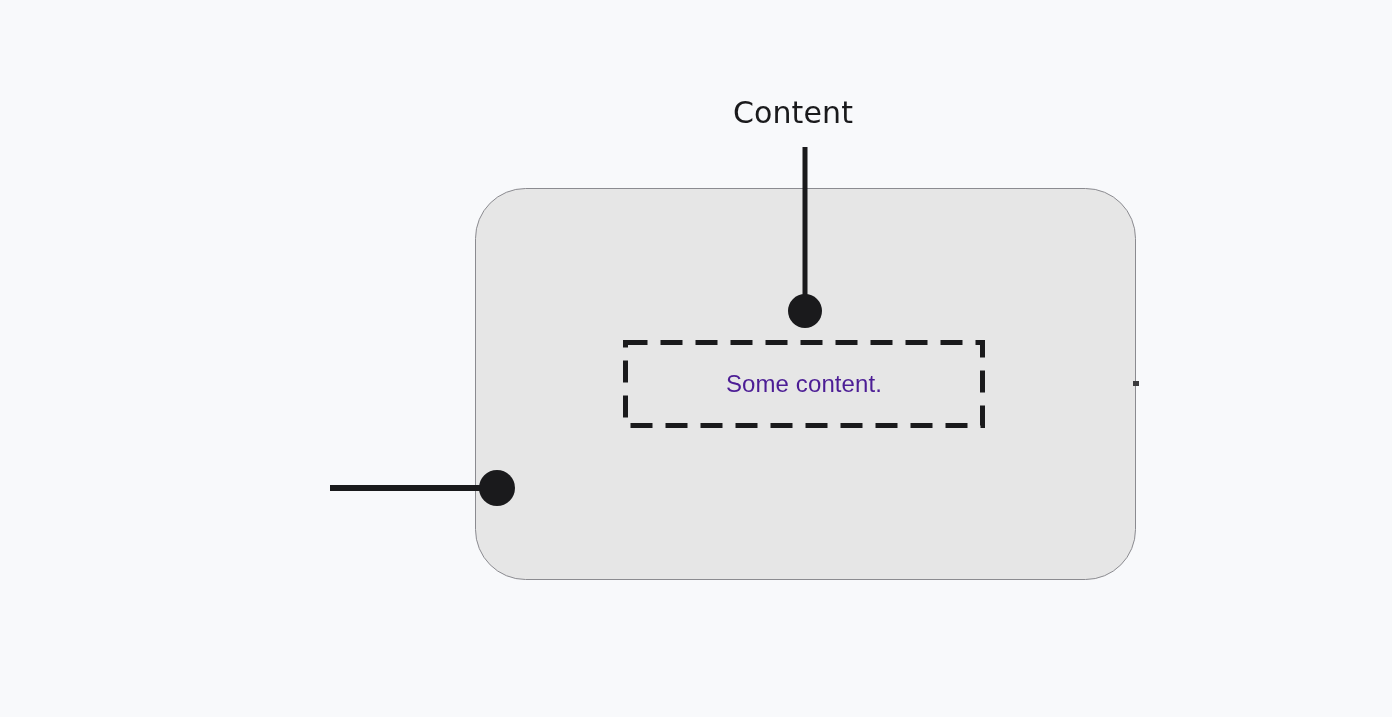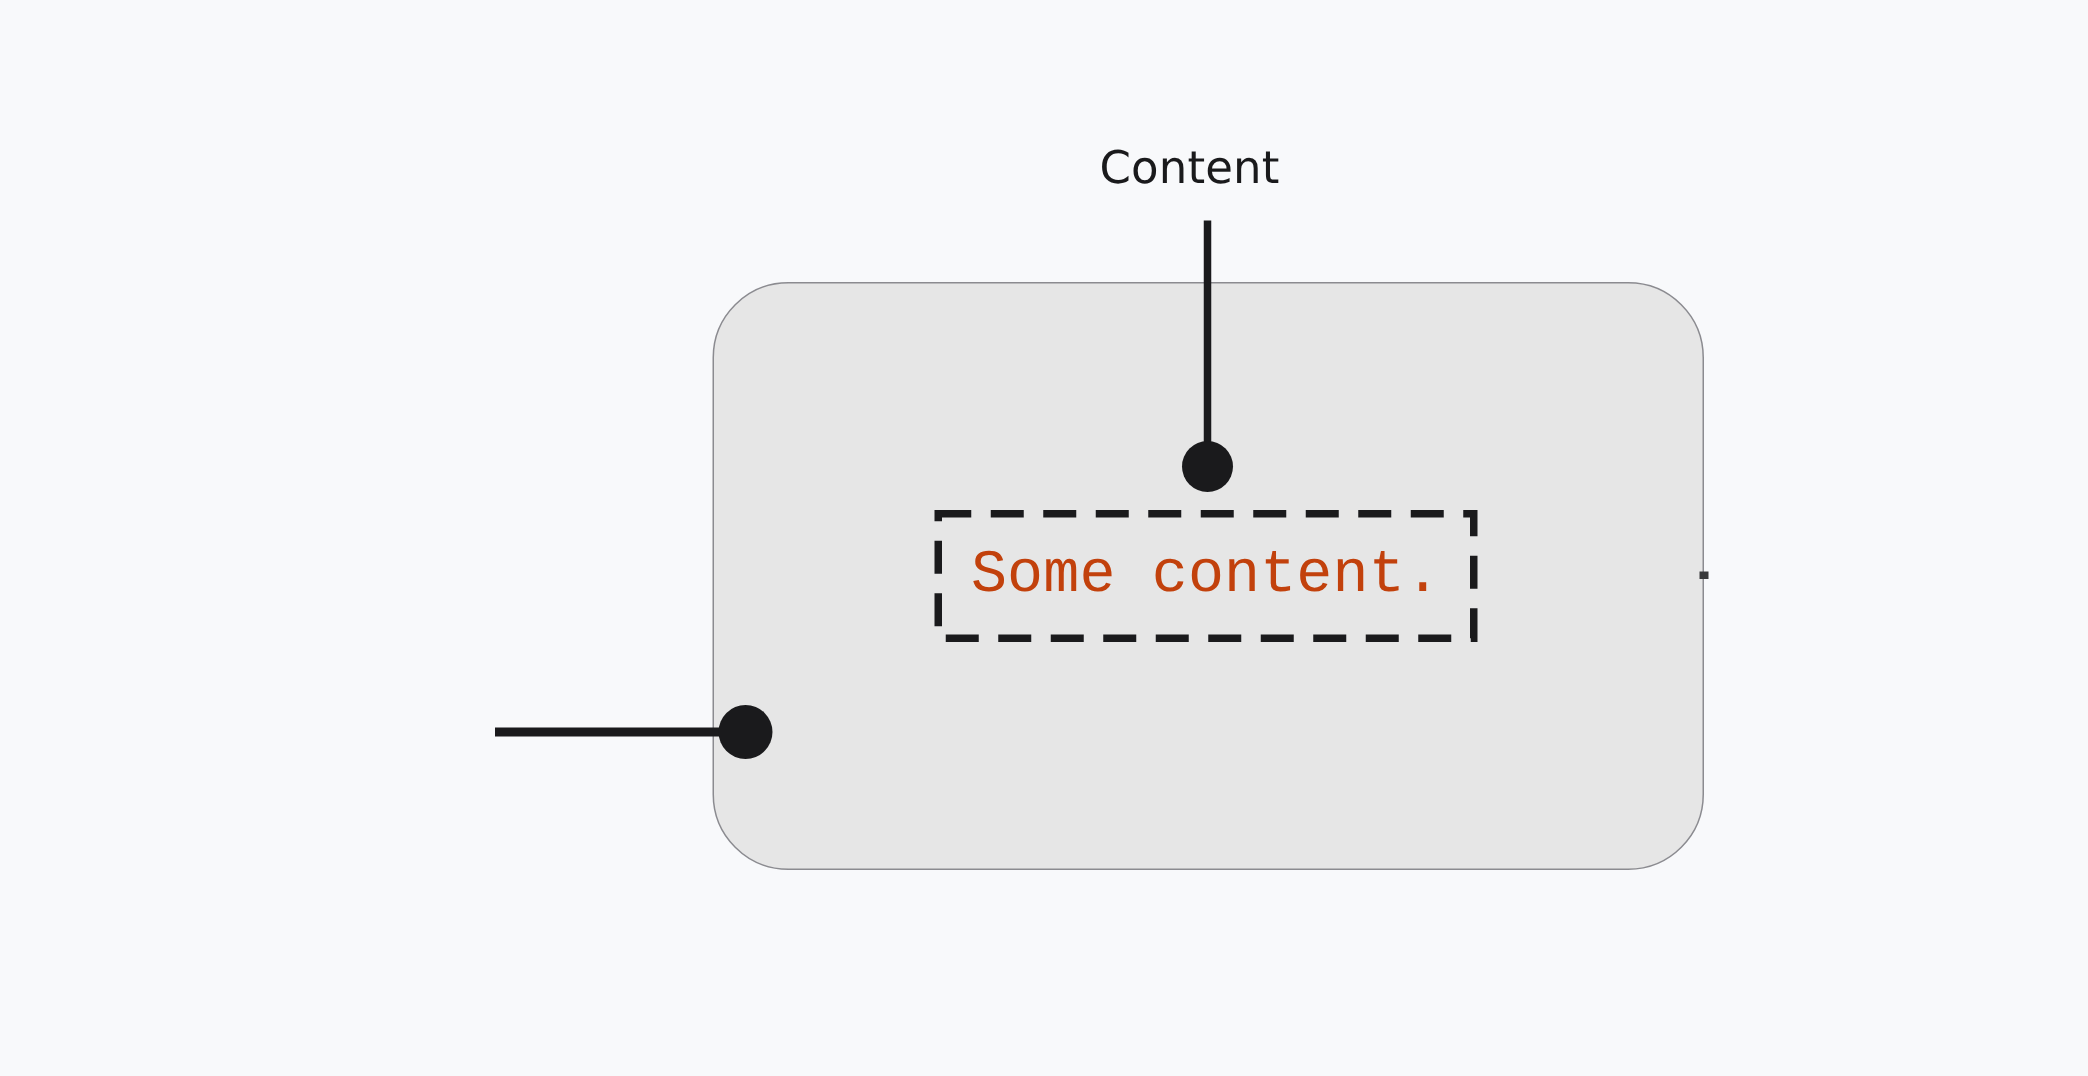--- a/index.html
+++ b/index.html
@@ -47,24 +47,24 @@
   }
   #content-box-text {
     position: absolute;
     left: 623px;
     top: 340px;
     width: 362px;
     height: 88px;
     display: flex;
     align-items: center;
     justify-content: center;
-    font-family: Liberation Mono, monospace;
-    font-size: 40px;
+    font-family: Liberation Sans, sans-serif;
+    font-size: 24px;
     font-weight: 400;
-    color: #c2410c;
+    color: #4c1d95;
     white-space: nowrap;
     letter-spacing: 0.1px;
   }
 </style>
 </head>
 <body>
 
 <div id="stage">
 
   <svg class="diagram-svg" viewBox="0 0 1392 717">

